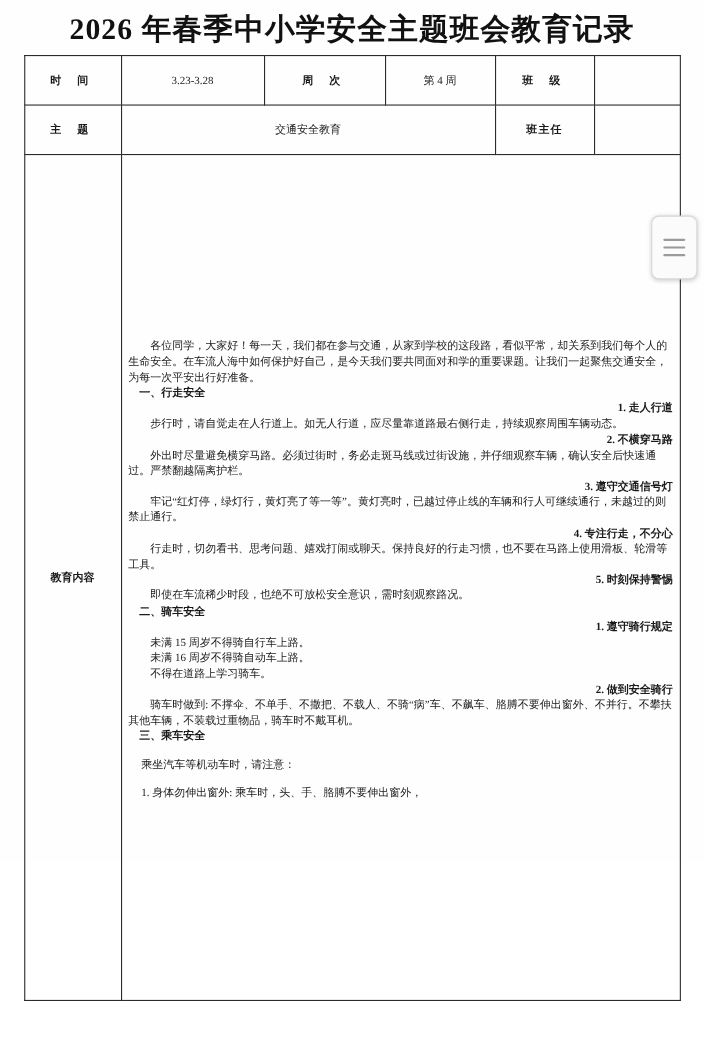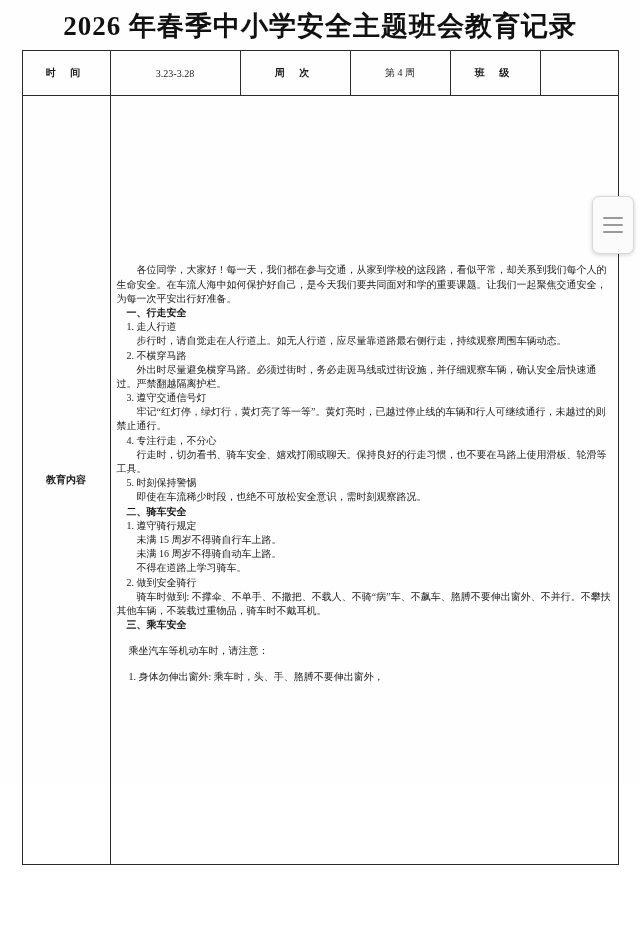--- a/index.html
+++ b/index.html
@@ -90,22 +90,23 @@
   .p-plain {
     margin: 12px;
   }
   .h-sec {
     margin: 0;
     font-weight: bold;
     text-indent: 1em;
   }
   .h-sub {
     margin: 0;
-    font-weight: normal;
+    font-weight: bold;
     text-indent: 1em;
+    text-align: right;
   }
   
   .scroll-handle {
     position: absolute;
     right: 6px;
     top: 196px;
     width: 40px;
     height: 56px;
     background: #fbfbfb;
     border: 1px solid #d8d8d8;
@@ -143,34 +144,40 @@
     </colgroup>
     <tbody>
       <tr class="row1">
         <td class="lbl">时 间</td>
         <td class="val">3.23-3.28</td>
         <td class="lbl">周 次</td>
         <td class="val">第 4 周</td>
         <td class="lbl">班 级</td>
         <td class="val"></td>
       </tr>
+      <tr class="row2">
+        <td class="lbl">主 题</td>
+        <td class="val-left" colspan="3">交通安全教育</td>
+        <td class="lbl-tight">班主任</td>
+        <td class="val"></td>
+      </tr>
       <tr>
         <td class="content-label">教育内容</td>
         <td class="content-cell" colspan="5">
           <div id="content-root">
               <div class="p-indent">各位同学，大家好！每一天，我们都在参与交通，从家到学校的这段路，看似平常，却关系到我们每个人的生命安全。在车流人海中如何保护好自己，是今天我们要共同面对和学的重要课题。让我们一起聚焦交通安全，为每一次平安出行好准备。</div>
               <div class="h-sec">一、行走安全</div>
               <div class="h-sub">1. 走人行道</div>
               <div class="p-indent">步行时，请自觉走在人行道上。如无人行道，应尽量靠道路最右侧行走，持续观察周围车辆动态。</div>
               <div class="h-sub">2. 不横穿马路</div>
               <div class="p-indent">外出时尽量避免横穿马路。必须过街时，务必走斑马线或过街设施，并仔细观察车辆，确认安全后快速通过。严禁翻越隔离护栏。</div>
               <div class="h-sub">3. 遵守交通信号灯</div>
               <div class="p-indent">牢记“红灯停，绿灯行，黄灯亮了等一等”。黄灯亮时，已越过停止线的车辆和行人可继续通行，未越过的则禁止通行。</div>
               <div class="h-sub">4. 专注行走，不分心</div>
-              <div class="p-indent">行走时，切勿看书、骑车安全、嬉戏打闹或聊天。保持良好的行走习惯，也不要在马路上使用滑板、轮滑等工具。</div>
+              <div class="p-indent">行走时，切勿看书、思考问题、嬉戏打闹或聊天。保持良好的行走习惯，也不要在马路上使用滑板、轮滑等工具。</div>
               <div class="h-sub">5. 时刻保持警惕</div>
               <div class="p-indent">即使在车流稀少时段，也绝不可放松安全意识，需时刻观察路况。</div>
               <div class="h-sec">二、骑车安全</div>
               <div class="h-sub">1. 遵守骑行规定</div>
               <div class="p-indent">未满 15 周岁不得骑自行车上路。</div>
               <div class="p-indent">未满 16 周岁不得骑自动车上路。</div>
               <div class="p-indent">不得在道路上学习骑车。</div>
               <div class="h-sub">2. 做到安全骑行</div>
               <div class="p-indent">骑车时做到: 不撑伞、不单手、不撒把、不载人、不骑“病”车、不飙车、胳膊不要伸出窗外、不并行。不攀扶其他车辆，不装载过重物品，骑车时不戴耳机。</div>
               <div class="h-sec">三、乘车安全</div>

